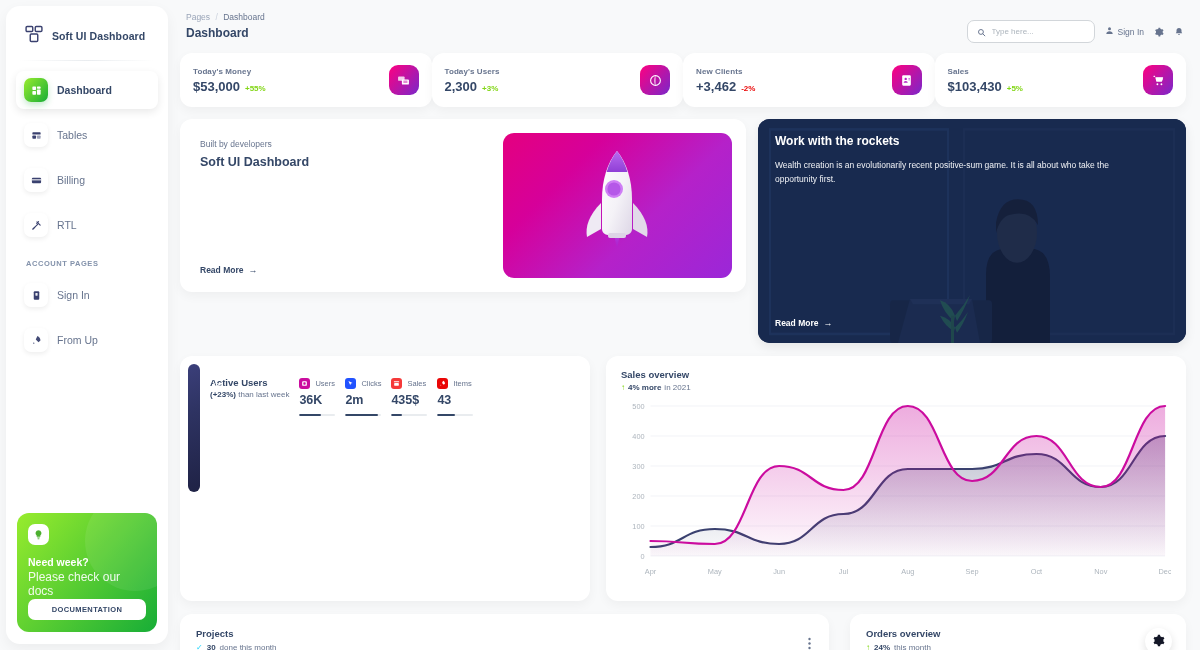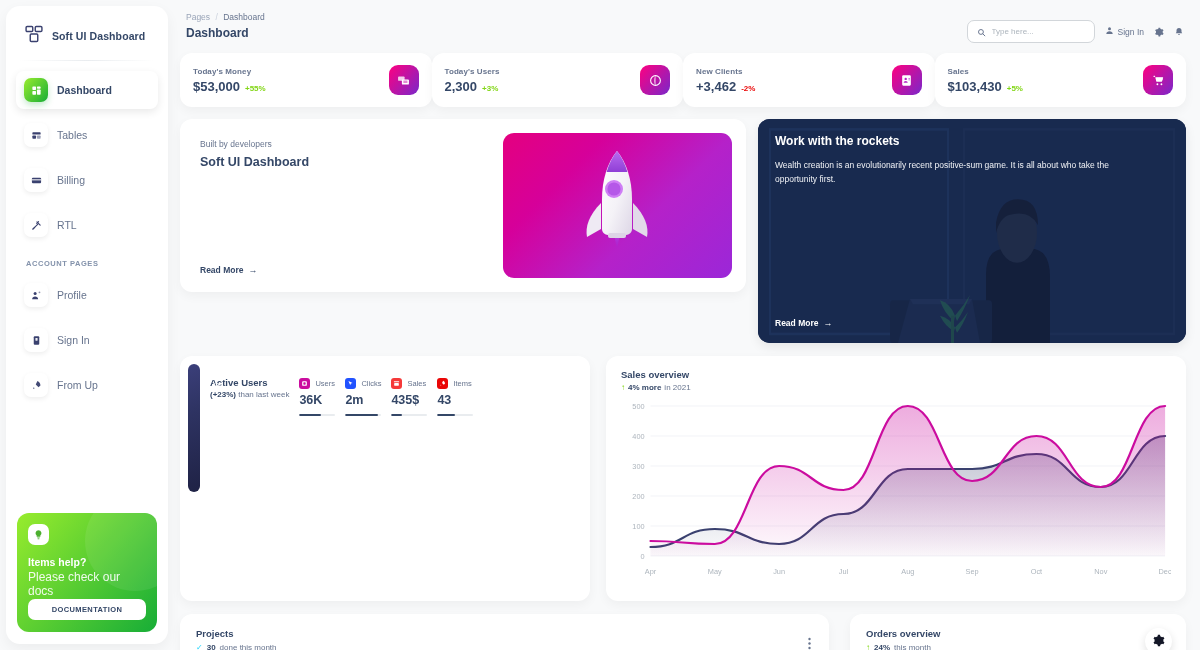--- a/index.html
+++ b/index.html
@@ -247,30 +247,20 @@
               <path d="M13 4 L20 11"></path>
               <path d="M16.5 3.5 L12.5 7.5"></path>
               <path d="M4.5 19.5 L8 16"></path>
           </svg>
         </span>
         <span class="nav-label">RTL</span>
       </div>
 
       <div class="nav-title">ACCOUNT PAGES</div>
 
-      <div class="nav-item">
-        <span class="ico">
-          <svg width="11" height="11" viewBox="0 0 24 24" fill="#3a416f">
-            <circle cx="9" cy="7.5" r="3.3"></circle>
-              <path d="M2.5 20c0-3.6 2.9-6 6.5-6s6.5 2.4 6.5 6z"></path>
-            <circle cx="18.5" cy="5" r="2" opacity=".55"></circle>
-          </svg>
-        </span>
-        <span class="nav-label">Profile</span>
-      </div>
 
       <div class="nav-item">
         <span class="ico">
           <svg width="11" height="11" viewBox="0 0 24 24" fill="#3a416f">
             <rect x="6" y="2.5" width="12" height="19" rx="2.2"></rect>
             <rect x="9.6" y="6.5" width="4.8" height="6" rx="1" fill="#fff" opacity=".9"></rect>
           </svg>
         </span>
         <span class="nav-label">Sign In</span>
       </div>
@@ -287,21 +277,21 @@
     </nav>
 
     <div class="help-card">
       <div class="help-bulb">
         <svg width="11" height="11" viewBox="0 0 24 24" fill="#4caf2f">
           <path d="M12 2.5a6.5 6.5 0 0 0-4 11.6V17h8v-2.9A6.5 6.5 0 0 0 12 2.5z"></path>
           <rect x="9" y="18.3" width="6" height="1.7" rx=".85"></rect>
           <rect x="10" y="20.8" width="4" height="1.5" rx=".75"></rect>
         </svg>
       </div>
-      <div class="help-title">Items help?</div>
+      <div class="help-title">Need week?</div>
       <div class="help-sub">Please check our docs</div>
       <button class="help-btn">DOCUMENTATION</button>
     </div>
   </aside>
 
   <main class="main">
 
     <div class="topbar">
       <div>
         <div class="crumbs">

